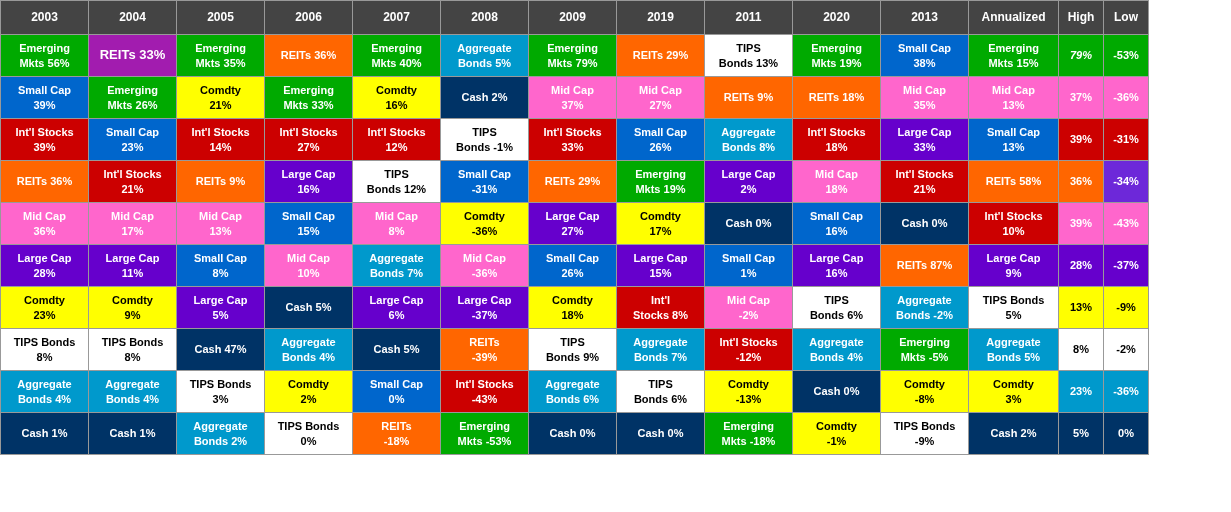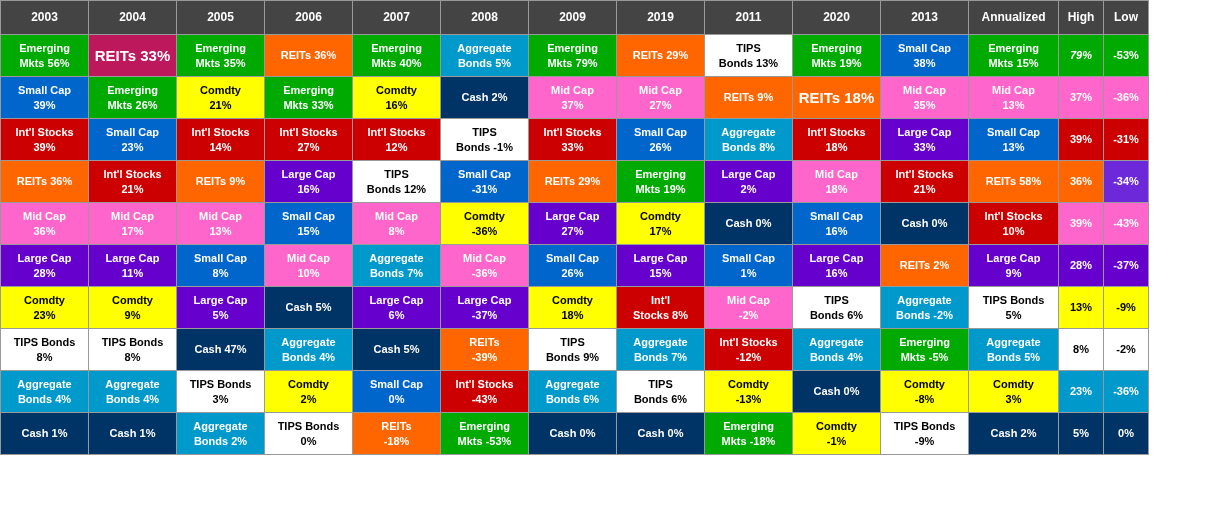--- a/index.html
+++ b/index.html
@@ -48,21 +48,21 @@
       <th class="header-cell year-col">2013</th>
       <th class="header-cell annualized-col">Annualized</th>
       <th class="header-cell high-col">High</th>
       <th class="header-cell low-col">Low</th>
     </tr>
   </thead>
   <tbody id="table-body">
   <tr>
           <td style="width: 88px; height: 42px; background-color: rgb(0, 170, 0); color: white; font-size: 11px; font-weight: bold; text-align: center; vertical-align: middle; border: 1px solid rgb(153, 153, 153); padding: 2px; white-space: pre-line; line-height: 1.3;">Emerging
 Mkts 56%</td>
-          <td style="width: 88px; height: 42px; background-color: #be185d; color: white; font-size: 15px; font-weight: bold; text-align: center; vertical-align: middle; border: 1px solid rgb(153, 153, 153); padding: 2px; white-space: pre-line; line-height: 1.3;">REITs 33%</td>
+          <td style="width: 88px; height: 42px; background-color: #a21caf; color: white; font-size: 13px; font-weight: bold; text-align: center; vertical-align: middle; border: 1px solid rgb(153, 153, 153); padding: 2px; white-space: pre-line; line-height: 1.3;">REITs 33%</td>
           <td style="width: 88px; height: 42px; background-color: rgb(0, 170, 0); color: white; font-size: 11px; font-weight: bold; text-align: center; vertical-align: middle; border: 1px solid rgb(153, 153, 153); padding: 2px; white-space: pre-line; line-height: 1.3;">Emerging
 Mkts 35%</td>
           <td style="width: 88px; height: 42px; background-color: rgb(255, 102, 0); color: white; font-size: 11px; font-weight: bold; text-align: center; vertical-align: middle; border: 1px solid rgb(153, 153, 153); padding: 2px; white-space: pre-line; line-height: 1.3;">REITs 36%</td>
           <td style="width: 88px; height: 42px; background-color: rgb(0, 170, 0); color: white; font-size: 11px; font-weight: bold; text-align: center; vertical-align: middle; border: 1px solid rgb(153, 153, 153); padding: 2px; white-space: pre-line; line-height: 1.3;">Emerging
 Mkts 40%</td>
           <td style="width: 88px; height: 42px; background-color: rgb(0, 153, 204); color: white; font-size: 11px; font-weight: bold; text-align: center; vertical-align: middle; border: 1px solid rgb(153, 153, 153); padding: 2px; white-space: pre-line; line-height: 1.3;">Aggregate
 Bonds 5%</td>
           <td style="width: 88px; height: 42px; background-color: rgb(0, 170, 0); color: white; font-size: 11px; font-weight: bold; text-align: center; vertical-align: middle; border: 1px solid rgb(153, 153, 153); padding: 2px; white-space: pre-line; line-height: 1.3;">Emerging
 Mkts 79%</td>
           <td style="width: 88px; height: 42px; background-color: rgb(255, 102, 0); color: white; font-size: 11px; font-weight: bold; text-align: center; vertical-align: middle; border: 1px solid rgb(153, 153, 153); padding: 2px; white-space: pre-line; line-height: 1.3;">REITs 29%</td>
@@ -87,21 +87,21 @@
           <td style="width: 88px; height: 42px; background-color: rgb(0, 170, 0); color: white; font-size: 11px; font-weight: bold; text-align: center; vertical-align: middle; border: 1px solid rgb(153, 153, 153); padding: 2px; white-space: pre-line; line-height: 1.3;">Emerging
 Mkts 33%</td>
           <td style="width: 88px; height: 42px; background-color: rgb(255, 255, 0); color: black; font-size: 11px; font-weight: bold; text-align: center; vertical-align: middle; border: 1px solid rgb(153, 153, 153); padding: 2px; white-space: pre-line; line-height: 1.3;">Comdty
 16%</td>
           <td style="width: 88px; height: 42px; background-color: rgb(0, 51, 102); color: white; font-size: 11px; font-weight: bold; text-align: center; vertical-align: middle; border: 1px solid rgb(153, 153, 153); padding: 2px; white-space: pre-line; line-height: 1.3;">Cash 2%</td>
           <td style="width: 88px; height: 42px; background-color: rgb(255, 102, 204); color: white; font-size: 11px; font-weight: bold; text-align: center; vertical-align: middle; border: 1px solid rgb(153, 153, 153); padding: 2px; white-space: pre-line; line-height: 1.3;">Mid Cap
 37%</td>
           <td style="width: 88px; height: 42px; background-color: rgb(255, 102, 204); color: white; font-size: 11px; font-weight: bold; text-align: center; vertical-align: middle; border: 1px solid rgb(153, 153, 153); padding: 2px; white-space: pre-line; line-height: 1.3;">Mid Cap
 27%</td>
           <td style="width: 88px; height: 42px; background-color: rgb(255, 102, 0); color: white; font-size: 11px; font-weight: bold; text-align: center; vertical-align: middle; border: 1px solid rgb(153, 153, 153); padding: 2px; white-space: pre-line; line-height: 1.3;">REITs 9%</td>
-          <td style="width: 88px; height: 42px; background-color: rgb(255, 102, 0); color: white; font-size: 15px; font-weight: bold; text-align: center; vertical-align: middle; border: 1px solid rgb(153, 153, 153); padding: 2px; white-space: pre-line; line-height: 1.3;">REITs 18%</td>
+          <td style="width: 88px; height: 42px; background-color: rgb(255, 102, 0); color: white; font-size: 11px; font-weight: bold; text-align: center; vertical-align: middle; border: 1px solid rgb(153, 153, 153); padding: 2px; white-space: pre-line; line-height: 1.3;">REITs 18%</td>
           <td style="width: 88px; height: 42px; background-color: rgb(255, 102, 204); color: white; font-size: 11px; font-weight: bold; text-align: center; vertical-align: middle; border: 1px solid rgb(153, 153, 153); padding: 2px; white-space: pre-line; line-height: 1.3;">Mid Cap
 35%</td>
           <td style="width: 90px; height: 42px; background-color: rgb(255, 102, 204); color: white; font-size: 11px; font-weight: bold; text-align: center; vertical-align: middle; border: 1px solid rgb(153, 153, 153); padding: 2px; white-space: pre-line; line-height: 1.3;">Mid Cap
 13%</td>
           <td style="width: 45px; height: 42px; background-color: rgb(255, 102, 204); color: white; font-size: 11px; font-weight: bold; text-align: center; vertical-align: middle; border: 1px solid rgb(153, 153, 153); padding: 2px; white-space: pre-line; line-height: 1.3;">37%</td>
           <td style="width: 45px; height: 42px; background-color: rgb(255, 102, 204); color: white; font-size: 11px; font-weight: bold; text-align: center; vertical-align: middle; border: 1px solid rgb(153, 153, 153); padding: 2px; white-space: pre-line; line-height: 1.3;">-36%</td>
         </tr>
         <tr>
           <td style="width: 88px; height: 42px; background-color: rgb(204, 0, 0); color: white; font-size: 11px; font-weight: bold; text-align: center; vertical-align: middle; border: 1px solid rgb(153, 153, 153); padding: 2px; white-space: pre-line; line-height: 1.3;">Int'l Stocks
 39%</td>
@@ -194,21 +194,21 @@
           <td style="width: 88px; height: 42px; background-color: rgb(255, 102, 204); color: white; font-size: 11px; font-weight: bold; text-align: center; vertical-align: middle; border: 1px solid rgb(153, 153, 153); padding: 2px; white-space: pre-line; line-height: 1.3;">Mid Cap
 -36%</td>
           <td style="width: 88px; height: 42px; background-color: rgb(0, 102, 204); color: white; font-size: 11px; font-weight: bold; text-align: center; vertical-align: middle; border: 1px solid rgb(153, 153, 153); padding: 2px; white-space: pre-line; line-height: 1.3;">Small Cap
 26%</td>
           <td style="width: 88px; height: 42px; background-color: rgb(102, 0, 204); color: white; font-size: 11px; font-weight: bold; text-align: center; vertical-align: middle; border: 1px solid rgb(153, 153, 153); padding: 2px; white-space: pre-line; line-height: 1.3;">Large Cap
 15%</td>
           <td style="width: 88px; height: 42px; background-color: rgb(0, 102, 204); color: white; font-size: 11px; font-weight: bold; text-align: center; vertical-align: middle; border: 1px solid rgb(153, 153, 153); padding: 2px; white-space: pre-line; line-height: 1.3;">Small Cap
 1%</td>
           <td style="width: 88px; height: 42px; background-color: rgb(102, 0, 204); color: white; font-size: 11px; font-weight: bold; text-align: center; vertical-align: middle; border: 1px solid rgb(153, 153, 153); padding: 2px; white-space: pre-line; line-height: 1.3;">Large Cap
 16%</td>
-          <td style="width: 88px; height: 42px; background-color: rgb(255, 102, 0); color: white; font-size: 11px; font-weight: bold; text-align: center; vertical-align: middle; border: 1px solid rgb(153, 153, 153); padding: 2px; white-space: pre-line; line-height: 1.3;">REITs 2%</td>
+          <td style="width: 88px; height: 42px; background-color: rgb(255, 102, 0); color: white; font-size: 11px; font-weight: bold; text-align: center; vertical-align: middle; border: 1px solid rgb(153, 153, 153); padding: 2px; white-space: pre-line; line-height: 1.3;">REITs 87%</td>
           <td style="width: 90px; height: 42px; background-color: rgb(102, 0, 204); color: white; font-size: 11px; font-weight: bold; text-align: center; vertical-align: middle; border: 1px solid rgb(153, 153, 153); padding: 2px; white-space: pre-line; line-height: 1.3;">Large Cap
 9%</td>
           <td style="width: 45px; height: 42px; background-color: rgb(102, 0, 204); color: white; font-size: 11px; font-weight: bold; text-align: center; vertical-align: middle; border: 1px solid rgb(153, 153, 153); padding: 2px; white-space: pre-line; line-height: 1.3;">28%</td>
           <td style="width: 45px; height: 42px; background-color: rgb(102, 0, 204); color: white; font-size: 11px; font-weight: bold; text-align: center; vertical-align: middle; border: 1px solid rgb(153, 153, 153); padding: 2px; white-space: pre-line; line-height: 1.3;">-37%</td>
         </tr>
         <tr>
           <td style="width: 88px; height: 42px; background-color: rgb(255, 255, 0); color: black; font-size: 11px; font-weight: bold; text-align: center; vertical-align: middle; border: 1px solid rgb(153, 153, 153); padding: 2px; white-space: pre-line; line-height: 1.3;">Comdty
 23%</td>
           <td style="width: 88px; height: 42px; background-color: rgb(255, 255, 0); color: black; font-size: 11px; font-weight: bold; text-align: center; vertical-align: middle; border: 1px solid rgb(153, 153, 153); padding: 2px; white-space: pre-line; line-height: 1.3;">Comdty
 9%</td>

